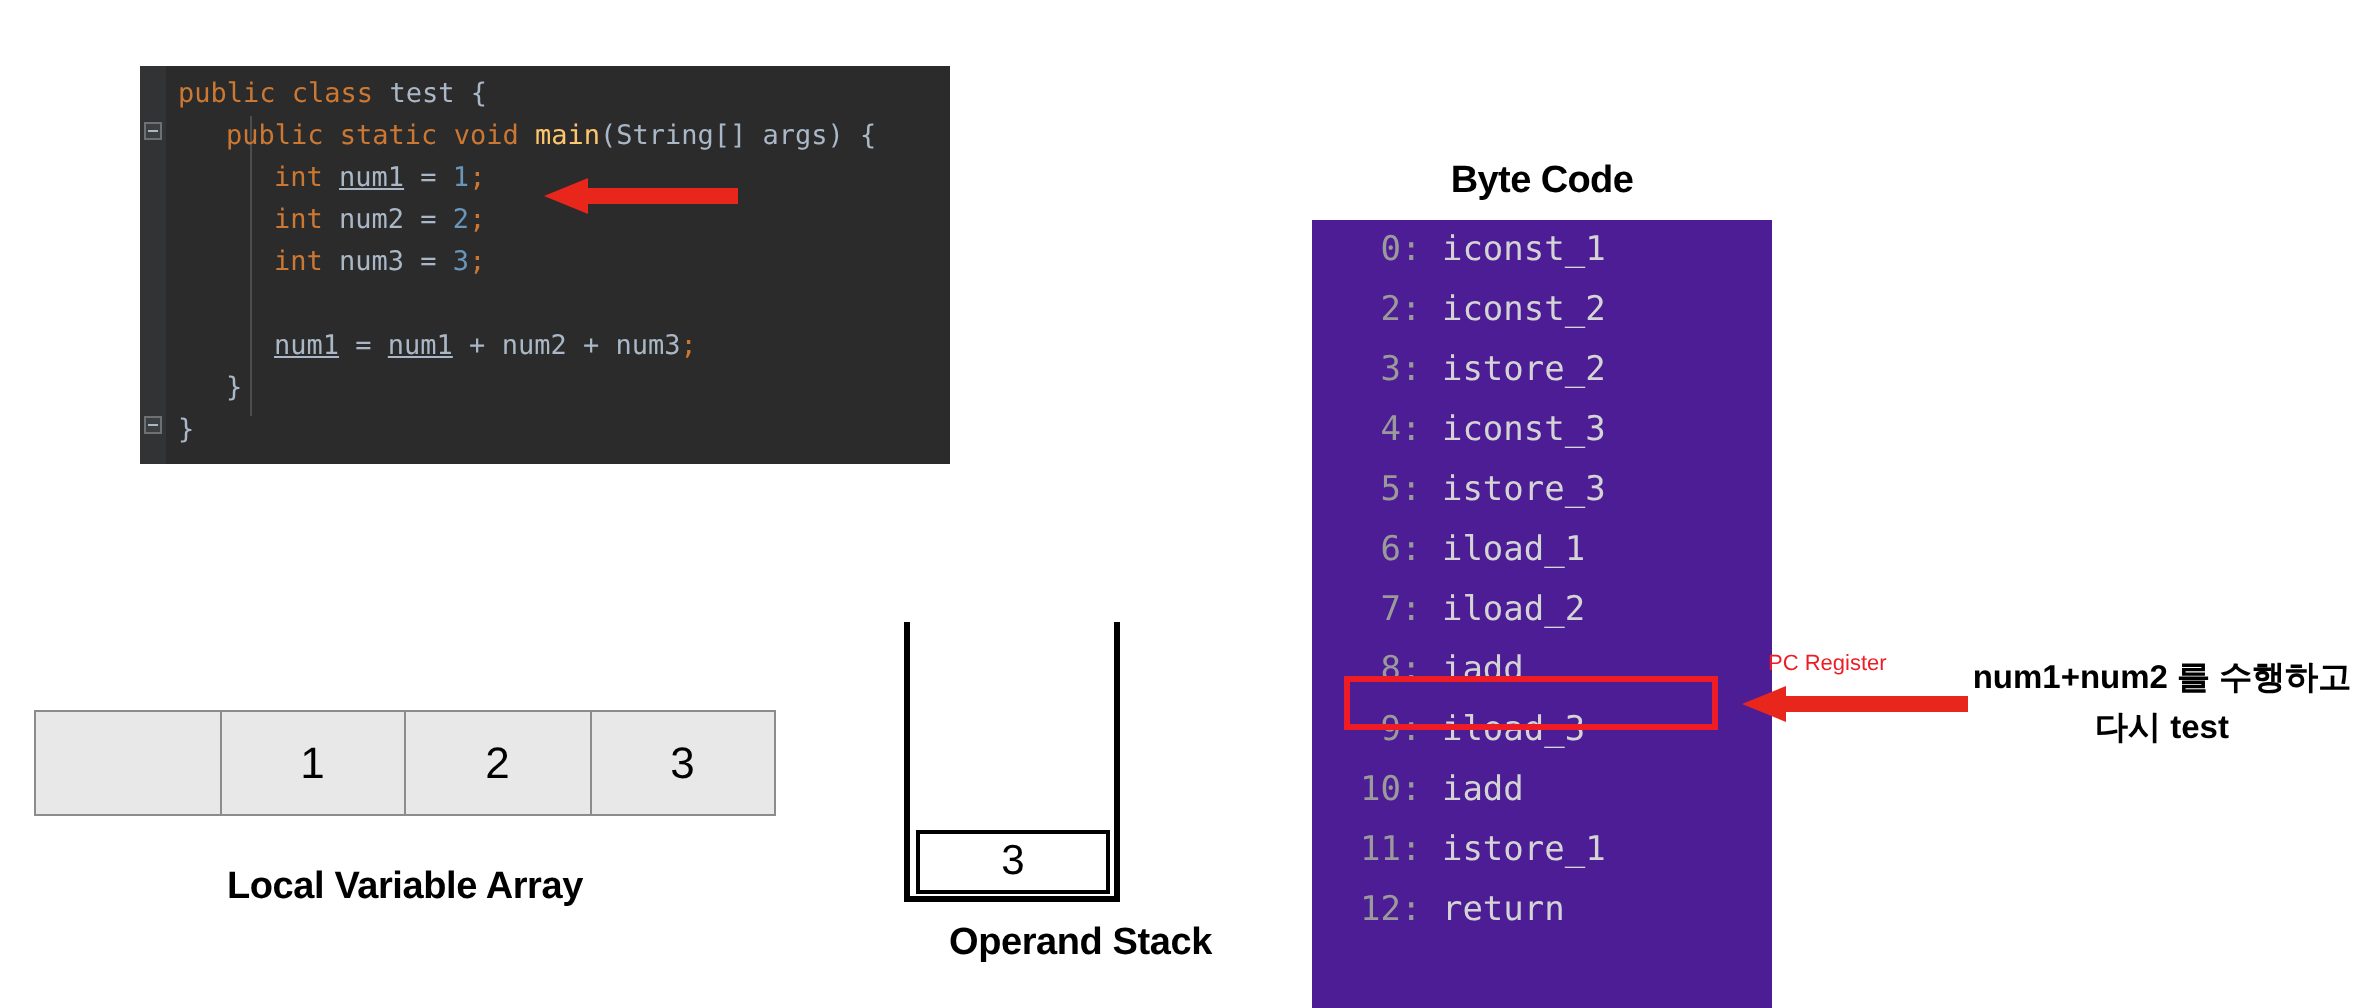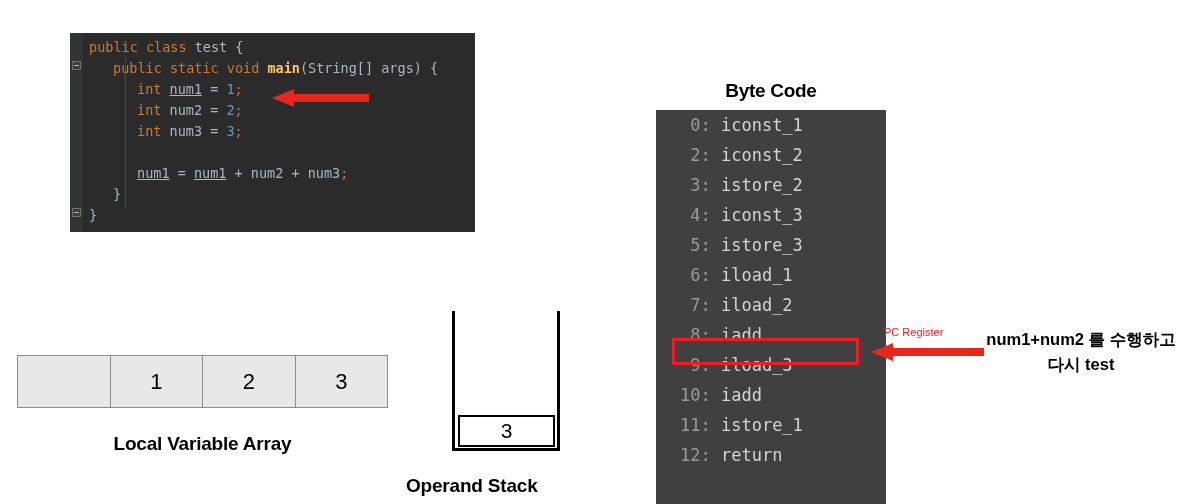--- a/index.html
+++ b/index.html
@@ -54,21 +54,21 @@
     width: 392px;
   }
   .cline {
     height: 21px;
     white-space: pre;
     color: #a9b7c6;
     padding-left: 6px;
   }
   .kw   { color: #cc7832; }
   .num  { color: #6897bb; }
-  .fn   { color: #ffc66d; font-weight: bold; }
+  .fn   { color: #ffc66d; font-weight: normal; }
   .typ  { color: #a9b7c6; }
   .pun  { color: #a9b7c6; }
   .semi { color: #cc7832; }
   .id   { color: #a9b7c6; }
   .id-u { color: #a9b7c6; text-decoration: underline; }
   #indent-guide {
     position: absolute;
     left: 55px; top: 25px;
     width: 1px; height: 150px;
     background: #4b4e50;
@@ -89,21 +89,21 @@
     text-align: center;
     font-size: 19px;
     font-weight: bold;
     color: #000000;
     letter-spacing: -0.3px;
   }
   #bytecode-panel {
     position: absolute;
     left: 656px; top: 110px;
     width: 230px; height: 394px;
-    background: #404040;
+    background: #4c1d95;
     font-family: "DejaVu Sans Mono", monospace;
     font-size: 17px;
     overflow: hidden;
   }
   .bline {
     height: 30px;
     line-height: 30px;
     white-space: pre;
     color: #b7b7b7;
     padding-left: 24px;
@@ -194,23 +194,23 @@
     border: 2px solid #000000;
     background: #ffffff;
     display: flex;
     align-items: center;
     justify-content: center;
     font-size: 21px;
     color: #000000;
   }
   #stack-label {
     position: absolute;
-    left: 406px; top: 475px;
+    left: 406px; top: 461px;
     width: 200px;
-    text-align: left;
+    text-align: right;
     font-size: 19px;
     font-weight: bold;
     color: #000000;
     letter-spacing: -0.2px;
   }
 </style>
 </head>
 <body>
 
 <div id="stage">

